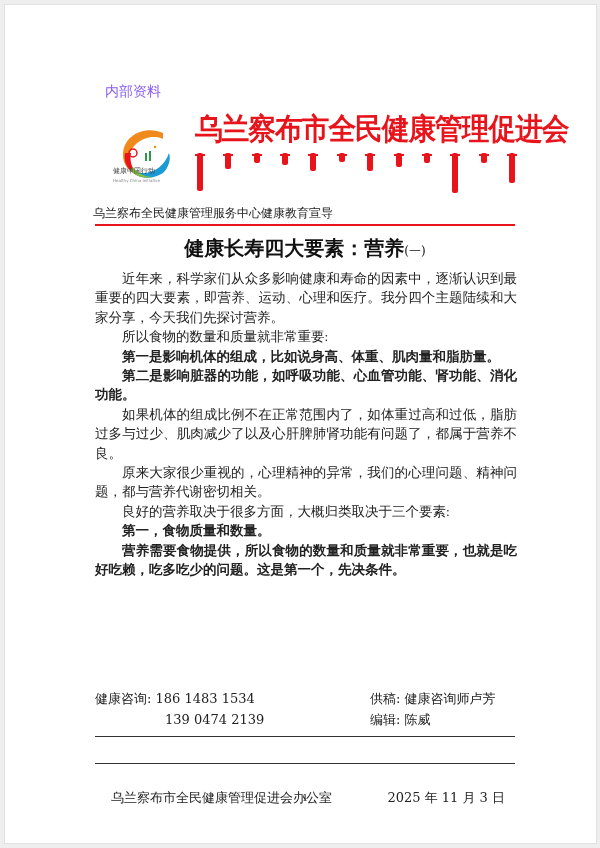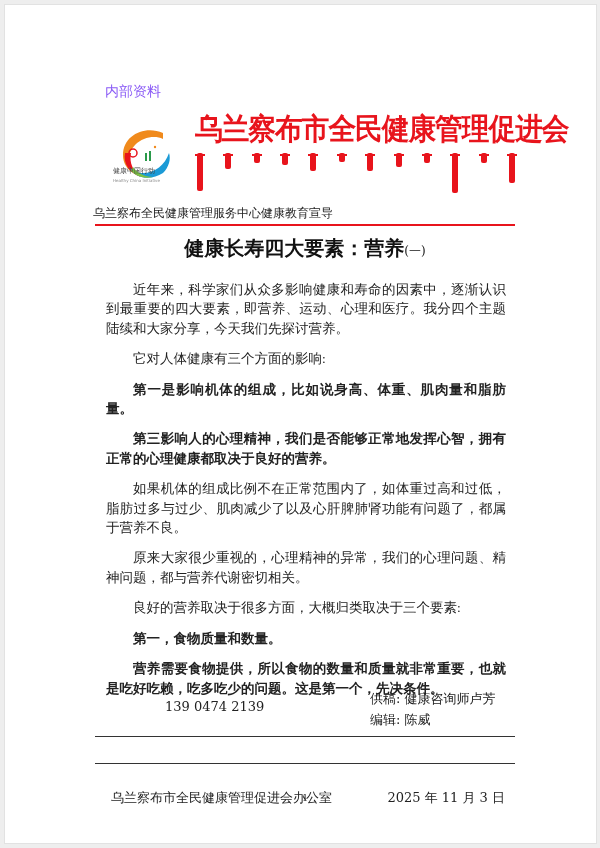--- a/index.html
+++ b/index.html
@@ -68,30 +68,30 @@
     .article-title {
       position: absolute; left: 0; top: 230px; width: 600px;
       text-align: center;
       font-size: 20px; font-weight: bold; color: #111;
     }
     .article-title .sub { font-size: 12px; font-weight: normal; }
     .body {
       position: absolute; left: 90px; top: 264px; width: 422px;
       font-size: 13.5px; line-height: 19.4px; color: #222;
     }
-    .body p { margin: 11px; text-indent: 2em; text-align: justify; font-family: Liberation Serif, serif; }
+    .body p { margin: 0; text-indent: 2em; text-align: justify; font-family: Liberation Serif, serif; }
     .body p.b { font-weight: bold; }
     .contact {
       position: absolute; left: 90px; top: 683px; width: 420px;
       font-size: 13px; line-height: 21px; color: #222;
     }
     .contact .left { position: absolute; left: 0; top: 0; }
     .contact .right { position: absolute; left: 275px; top: 0; }
     .contact .row { white-space: nowrap; }
-    .contact .phone2 { padding-left: 70px; margin-top: 8px; }
+    .contact .phone2 { padding-left: 70px; }
     .foot-rule {
       position: absolute; left: 90px; top: 731px;
       width: 420px; height: 1px; background: #333;
     }
     .foot-rule.b { top: 758px; }
     .footer {
       position: absolute; left: 106px; top: 736px; width: 394px;
       display: flex; justify-content: space-between;
       font-size: 13px; color: #222; white-space: nowrap; margin-top: 48px;
     }
@@ -143,32 +143,36 @@
     <span>乌兰察布全民健康管理服务中心健康教育宣导</span>
   </div>
   <div class="red-rule"></div>
 
   <div class="article-title">
     <span>健康长寿四大要素：营养</span><span class="sub">(一)</span>
   </div>
 
   <div class="body">
     <p>近年来，科学家们从众多影响健康和寿命的因素中，逐渐认识到最重要的四大要素，即营养、运动、心理和医疗。我分四个主题陆续和大家分享，今天我们先探讨营养。</p>
-    <p>它对人体健康有三个方面的影响:</p>
+    <p>所以食物的数量和质量就非常重要:</p>
     <p class="b">第一是影响机体的组成，比如说身高、体重、肌肉量和脂肪量。</p>
-    <p class="b">第三影响人的心理精神，我们是否能够正常地发挥心智，拥有正常的心理健康都取决于良好的营养。</p>
+    <p class="b">第二是影响脏器的功能，如呼吸功能、心血管功能、肾功能、消化功能。</p>
     <p>如果机体的组成比例不在正常范围内了，如体重过高和过低，脂肪过多与过少、肌肉减少了以及心肝脾肺肾功能有问题了，都属于营养不良。</p>
     <p>原来大家很少重视的，心理精神的异常，我们的心理问题、精神问题，都与营养代谢密切相关。</p>
     <p>良好的营养取决于很多方面，大概归类取决于三个要素:</p>
     <p class="b">第一，食物质量和数量。</p>
     <p class="b">营养需要食物提供，所以食物的数量和质量就非常重要，也就是吃好吃赖，吃多吃少的问题。这是第一个，先决条件。</p>
   </div>
 
   <div class="contact">
     <div class="left">
+      <div class="row">
+        <span>健康咨询:</span>
+        <span>186 1483 1534</span>
+      </div>
       <div class="row phone2">
         <span>139 0474 2139</span>
       </div>
     </div>
     <div class="right">
       <div class="row">
         <span>供稿:</span>
         <span>健康咨询师卢芳</span>
       </div>
       <div class="row">

